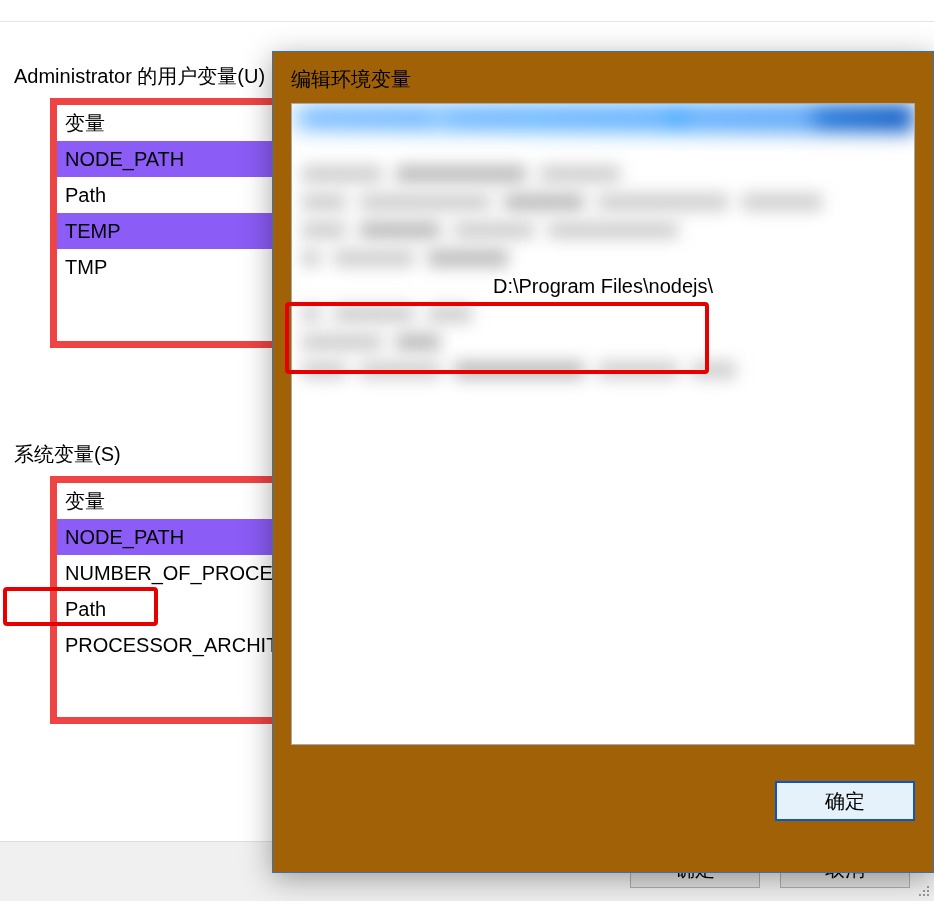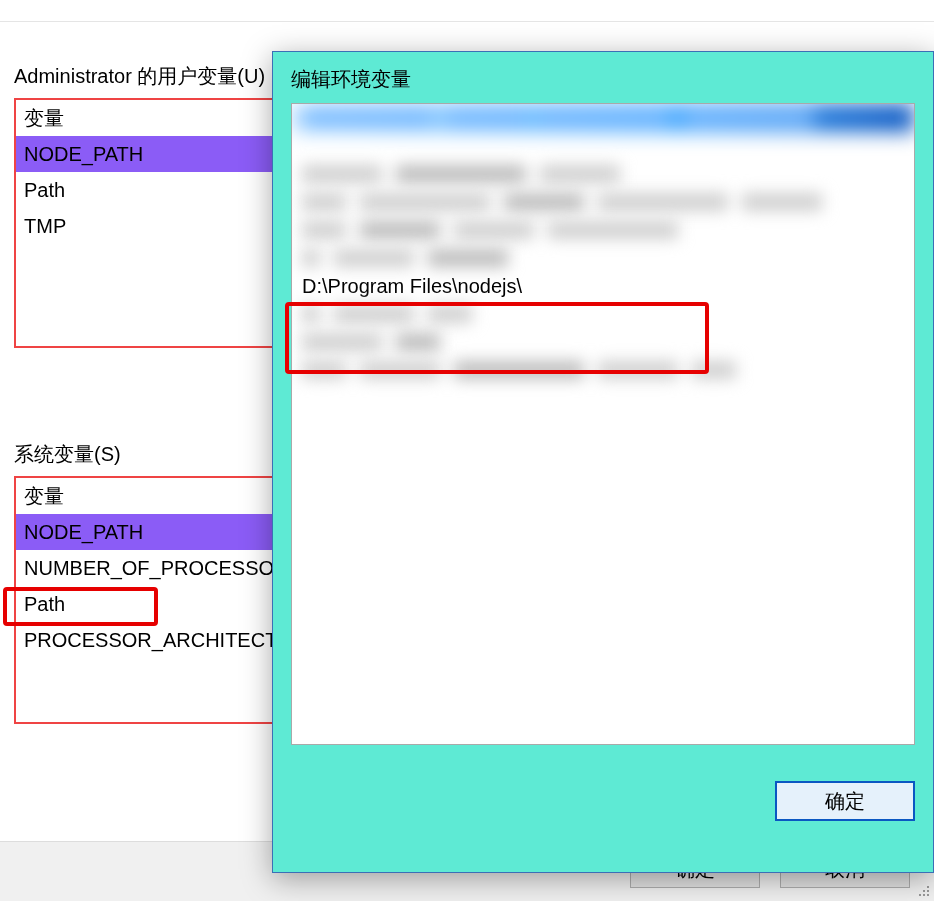--- a/index.html
+++ b/index.html
@@ -3,35 +3,35 @@
   <meta charset="utf-8">
   <style>
     * { box-sizing: border-box; margin: 0; padding: 0; font-family: "Segoe UI", "Microsoft YaHei", sans-serif; }
     body { background: #f0f0f0; width: 934px; height: 901px; overflow: hidden; position: relative; font-size: 18px; color: #000; }
 
     .back-panel { position: absolute; left: 0; top: 0; width: 934px; height: 901px; background: #fff; }
     .back-titlebar { position: absolute; left: 0; top: 0; width: 934px; height: 22px; background: #fff; border-bottom: 1px solid #e5e5e5; }
     .back-content { position: absolute; left: 0; top: 22px; width: 934px; padding: 12px 14px; }
 
     .section-label { font-size: 20px; color: #000; margin-top: 28px; margin-bottom: 8px; line-height: 1.4; }
-    .list-box { border: 2px solid #ef4444; background: #fff; width: 260px; }
+    .list-box { border: 7px solid #ef4444; background: #fff; width: 260px; margin-left: 36px; }
     .user-box { height: 250px; overflow: hidden; }
     .sys-box  { height: 248px; overflow: hidden; }
     .list-row { padding: 4px 8px; font-size: 20px; line-height: 1.4; white-space: nowrap; overflow: hidden; }
     .list-header { background: #fff; }
     .list-row.alt { background: #8b5cf6; }
 
     .red-box-1 { position: absolute; left: 3px; top: 587px; width: 155px; height: 39px; border: 4px solid #e60000; border-radius: 4px; pointer-events: none; }
 
     .back-buttons { position: absolute; left: 0; bottom: 0; width: 934px; height: 60px; border-top: 1px solid #ddd; background: #f0f0f0; display: flex; justify-content: flex-end; align-items: flex-start; padding: 8px 24px 0; gap: 20px; }
     .win-button { width: 130px; height: 38px; border: 1px solid #adadad; background: #e1e1e1; font-size: 20px; color: #000; cursor: pointer; }
 
-    .front-window { position: absolute; left: 272px; top: 51px; width: 662px; height: 822px; background: #5eead4; border: 1px solid #3b6fb6; box-shadow: 0 6px 28px rgba(0,0,0,.35); }
+    .front-window { position: absolute; left: 272px; top: 51px; width: 662px; height: 822px; background: #a16207; border: 1px solid #3b6fb6; box-shadow: 0 6px 28px rgba(0,0,0,.35); }
     .front-titlebar { padding: 14px 18px 10px; font-size: 20px; }
-    .front-body { padding: 0 18px 18px; }
+    .front-body { padding: 0 18px 18px; text-align: center; }
     .path-list { border: 1px solid #a9a9a9; background: #fff; height: 642px; position: relative; overflow: hidden; }
     .path-row { height: 28px; line-height: 28px; padding: 0 10px; font-size: 20px; white-space: nowrap; }
 
     
     .blurred { filter: blur(8px); display: flex; gap: 14px; align-items: center; }
     .blk { height: 18px; background: #cfcfcf; }
     .blurred .b1 { width: 44px; }
     .blurred .b2 { width: 80px; }
     .blurred .b3 { width: 130px; }
     .blurred .bd { background: #bcbcbc; }
@@ -51,20 +51,21 @@
 
 <div class="back-panel">
   <div class="back-titlebar"></div>
   <div class="back-content">
 
     <div class="section-label">Administrator 的用户变量(U)</div>
     <div class="list-box user-box">
       <div class="list-row list-header">变量</div>
       <div class="list-row alt">NODE_PATH</div>
       <div class="list-row">Path</div>
+      <div class="list-row alt">TEMP</div>
       <div class="list-row">TMP</div>
     </div>
 
     <div style="height:64px"></div>
 
     <div class="section-label">系统变量(S)</div>
     <div class="list-box sys-box">
       <div class="list-row list-header">变量</div>
       <div class="list-row alt">NODE_PATH</div>
       <div class="list-row">NUMBER_OF_PROCESSORS</div>

